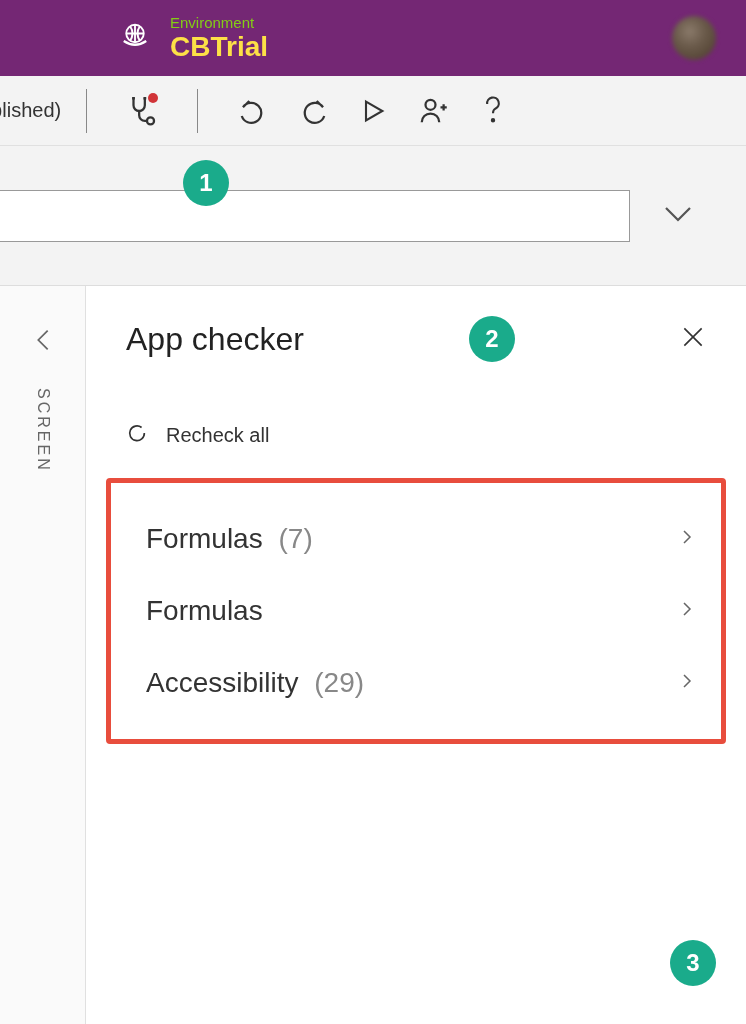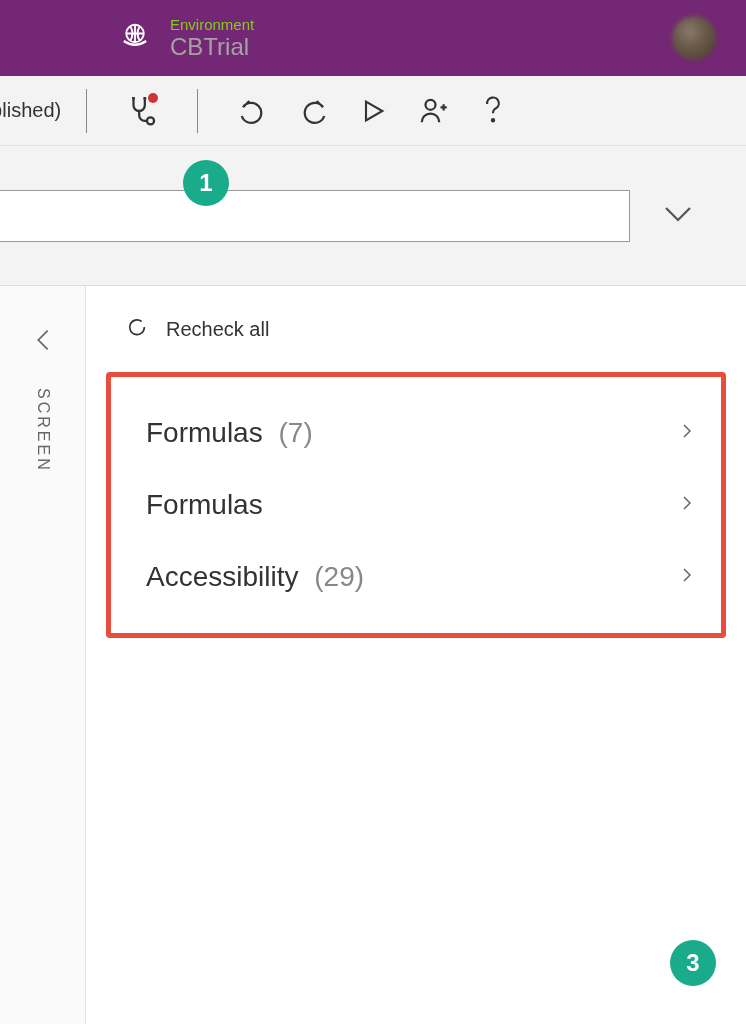--- a/index.html
+++ b/index.html
@@ -27,23 +27,23 @@
     .env-block {
       display: flex;
       flex-direction: column;
     }
     .env-label {
       font-size: 15px;
       font-weight: 400;
       color: #84cc16;
     }
     .env-name {
-      font-size: 24px;
-      font-weight: 400;
-      color: #a3a3a3;
+      font-size: 28px;
+      font-weight: 700;
+      color: #fde047;
     }
     .avatar {
       position: absolute;
       right: 30px;
       top: 50%;
       transform: translateY(-50%);
       width: 44px;
       height: 44px;
       border-radius: 50%;
       background: radial-gradient(circle at 40% 35%, #8a7a6a 0%, #6a5a4a 40%, #4a3a2a 100%);
@@ -286,20 +286,31 @@
   <div class="left-rail">
     <div class="back-chevron">
       <svg width="28" height="28" viewBox="0 0 24 24" fill="none" stroke="#666" stroke-width="1.5">
         <path d="M16 4 L8 12 L16 20"></path>
       </svg>
     </div>
     <div class="screen-label">SCREEN</div>
   </div>
 
   <div class="checker-panel">
+    <div class="checker-header">
+      <span class="checker-title">App checker</span>
+      <div class="callout" style="position:static;">
+          <span>2</span>
+        </div>
+      <div class="close-btn">
+        <svg width="26" height="26" viewBox="0 0 24 24" fill="none" stroke="#333" stroke-width="1.5">
+          <path d="M4 4 L20 20 M20 4 L4 20"></path>
+        </svg>
+      </div>
+    </div>
 
     <div class="recheck-row">
       <span class="recheck-icon">
         <svg width="22" height="22" viewBox="0 0 24 24" fill="none" stroke="#333" stroke-width="1.8">
           <path d="M20 12 a8 8 0 1 1 -3 -6"></path>
         </svg>
       </span>
       <span class="recheck-label">Recheck all</span>
     </div>
 

